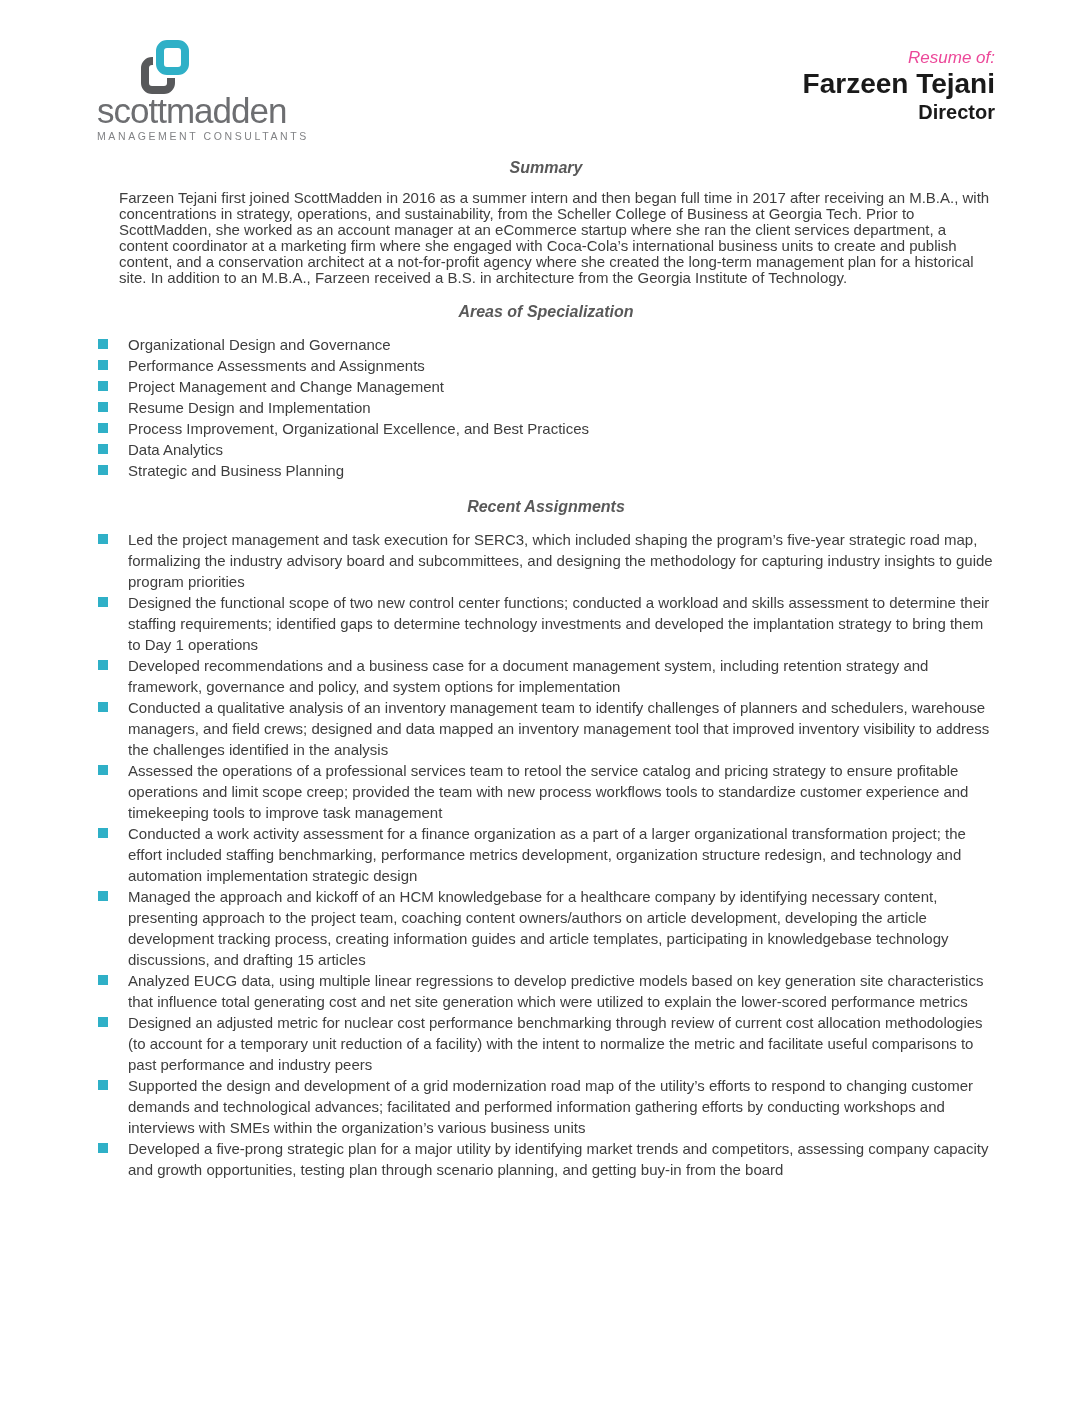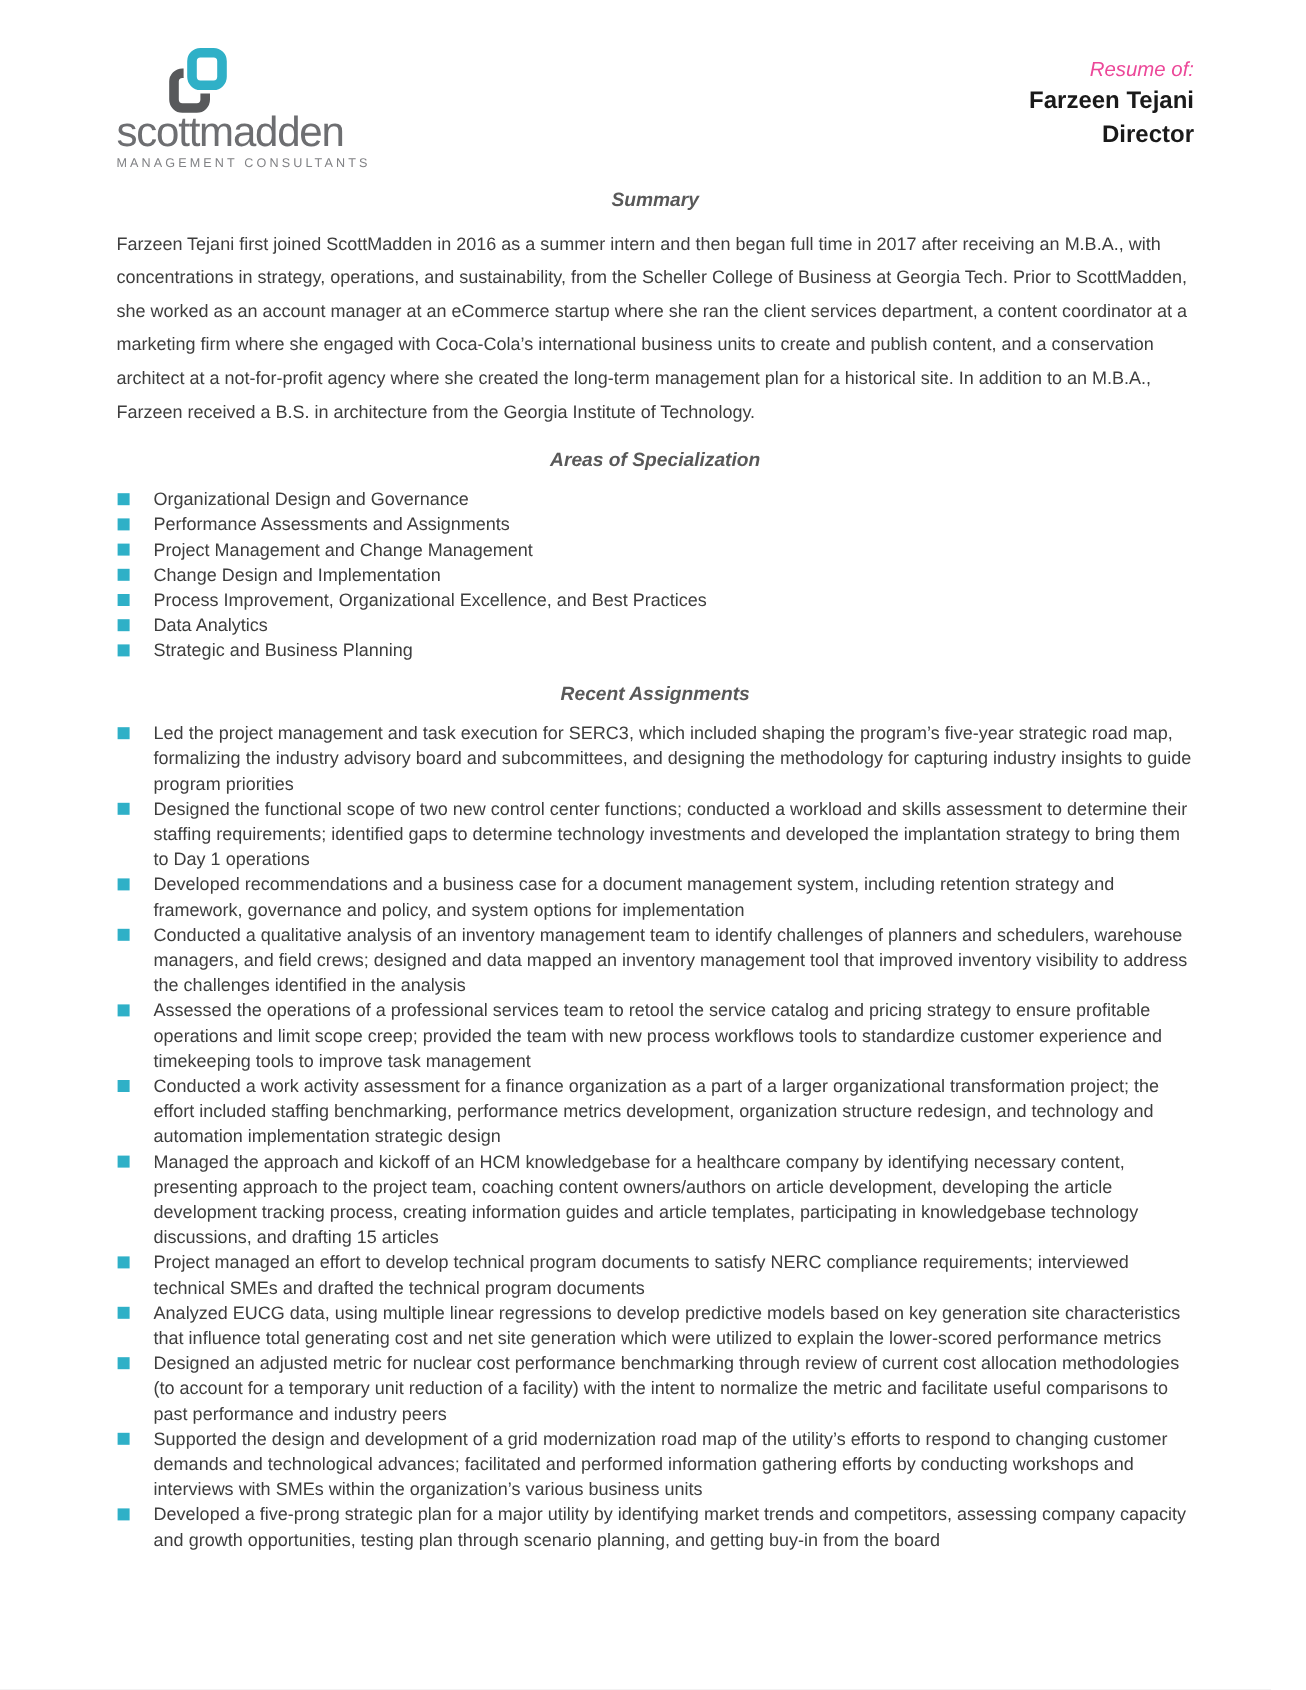--- a/index.html
+++ b/index.html
@@ -24,29 +24,29 @@
   .logo{display:inline-flex;flex-direction:column;}
   .logo-icon{position:relative;width:48px;height:54px;margin-left:44px;margin-bottom:1px;}
   .sq{position:absolute;border-radius:11px;background:transparent;}
   .sq-gray{left:0;bottom:0;width:34px;height:37px;border:8px solid var(--logo-gray);}
   .sq-teal{right:0;top:0;width:33px;height:35px;border:8px solid var(--accent-teal);
            background:#fff;box-shadow:0 0 0 3px #fff;}
   .wordmark{font-size:35px;line-height:32px;color:var(--wordmark-gray);letter-spacing:-1px;}
   .tagline{font-size:10.5px;color:var(--tagline-gray);letter-spacing:2.6px;margin-top:3px;}
   .resume-of{text-align:right;padding-top:6px;}
   .resume-of .label{font-style:italic;font-size:17px;color:#ec4899;line-height:24px;}
-  .resume-of .name{font-weight:bold;font-size:20px;color:var(--name-text);line-height:28px;}
+  .resume-of .name{font-weight:bold;font-size:28px;color:var(--name-text);line-height:28px;}
   .resume-of .title{font-weight:bold;font-size:20px;color:var(--name-text);line-height:28px;}
   
   .section-heading{
     font-size:16px;font-weight:bold;font-style:italic;color:var(--heading-gray);
     margin-top:16px;margin-bottom:13px;line-height:19px;text-align:center;
   }
   .section-heading.first{margin-top:22px;}
-  .summary-body{font-size:15px;line-height:28px;color:var(--body-text);}
+  .summary-body{font-size:15px;line-height:16px;color:var(--body-text);margin-left:22px;}
   ul.bullet-list{list-style:none;}
   ul.bullet-list li{
     position:relative;padding-left:31px;font-size:15px;line-height:21px;color:var(--body-text);
   }
   ul.bullet-list li .sq-bullet{
     position:absolute;left:1px;top:5px;width:10px;height:10px;background:var(--accent-teal);display:block;
   }
 </style>
 </head>
 <body>
@@ -73,38 +73,38 @@
     <div class="section-heading first">Summary</div>
     <p class="summary-body">Farzeen Tejani first joined ScottMadden in 2016 as a summer intern and then began full time in 2017 after receiving an M.B.A., with concentrations in strategy, operations, and sustainability, from the Scheller College of Business at Georgia Tech. Prior to ScottMadden, she worked as an account manager at an eCommerce startup where she ran the client services department, a content coordinator at a marketing firm where she engaged with Coca-Cola’s international business units to create and publish content, and a conservation architect at a not-for-profit agency where she created the long-term management plan for a historical site. In addition to an M.B.A., Farzeen received a B.S. in architecture from the Georgia Institute of Technology.</p>
   </div>
 
   <div class="section">
     <div class="section-heading">Areas of Specialization</div>
     <ul class="bullet-list">
       <li><span class="sq-bullet"></span><span>Organizational Design and Governance</span></li>
       <li><span class="sq-bullet"></span><span>Performance Assessments and Assignments</span></li>
       <li><span class="sq-bullet"></span><span>Project Management and Change Management</span></li>
-      <li><span class="sq-bullet"></span><span>Change Design and Implementation</span></li>
+      <li><span class="sq-bullet"></span><span>Resume Design and Implementation</span></li>
       <li><span class="sq-bullet"></span><span>Process Improvement, Organizational Excellence, and Best Practices</span></li>
       <li><span class="sq-bullet"></span><span>Data Analytics</span></li>
       <li><span class="sq-bullet"></span><span>Strategic and Business Planning</span></li>
     </ul>
   </div>
 
   <div class="section">
     <div class="section-heading">Recent Assignments</div>
     <ul class="bullet-list">
       <li><span class="sq-bullet"></span><span>Led the project management and task execution for SERC3, which included shaping the program’s five-year strategic road map, formalizing the industry advisory board and subcommittees, and designing the methodology for capturing industry insights to guide program priorities</span></li>
       <li><span class="sq-bullet"></span><span>Designed the functional scope of two new control center functions; conducted a workload and skills assessment to determine their staffing requirements; identified gaps to determine technology investments and developed the implantation strategy to bring them to Day 1 operations</span></li>
       <li><span class="sq-bullet"></span><span>Developed recommendations and a business case for a document management system, including retention strategy and framework, governance and policy, and system options for implementation</span></li>
       <li><span class="sq-bullet"></span><span>Conducted a qualitative analysis of an inventory management team to identify challenges of planners and schedulers, warehouse managers, and field crews; designed and data mapped an inventory management tool that improved inventory visibility to address the challenges identified in the analysis</span></li>
       <li><span class="sq-bullet"></span><span>Assessed the operations of a professional services team to retool the service catalog and pricing strategy to ensure profitable operations and limit scope creep; provided the team with new process workflows tools to standardize customer experience and timekeeping tools to improve task management</span></li>
       <li><span class="sq-bullet"></span><span>Conducted a work activity assessment for a finance organization as a part of a larger organizational transformation project; the effort included staffing benchmarking, performance metrics development, organization structure redesign, and technology and automation implementation strategic design</span></li>
       <li><span class="sq-bullet"></span><span>Managed the approach and kickoff of an HCM knowledgebase for a healthcare company by identifying necessary content, presenting approach to the project team, coaching content owners/authors on article development, developing the article development tracking process, creating information guides and article templates, participating in knowledgebase technology discussions, and drafting 15 articles</span></li>
-      <li><span class="sq-bullet"></span><span>Project managed an effort to develop technical program documents to satisfy NERC compliance requirements; interviewed technical SMEs and drafted the technical program documents</span></li>
+      <li><span class="sq-bullet"></span></li>
       <li><span class="sq-bullet"></span><span>Analyzed EUCG data, using multiple linear regressions to develop predictive models based on key generation site characteristics that influence total generating cost and net site generation which were utilized to explain the lower-scored performance metrics</span></li>
       <li><span class="sq-bullet"></span><span>Designed an adjusted metric for nuclear cost performance benchmarking through review of current cost allocation methodologies (to account for a temporary unit reduction of a facility) with the intent to normalize the metric and facilitate useful comparisons to past performance and industry peers</span></li>
       <li><span class="sq-bullet"></span><span>Supported the design and development of a grid modernization road map of the utility’s efforts to respond to changing customer demands and technological advances; facilitated and performed information gathering efforts by conducting workshops and interviews with SMEs within the organization’s various business units</span></li>
       <li><span class="sq-bullet"></span><span>Developed a five-prong strategic plan for a major utility by identifying market trends and competitors, assessing company capacity and growth opportunities, testing plan through scenario planning, and getting buy-in from the board</span></li>
     </ul>
   </div>
 
 </div>
 
 </body></html>

